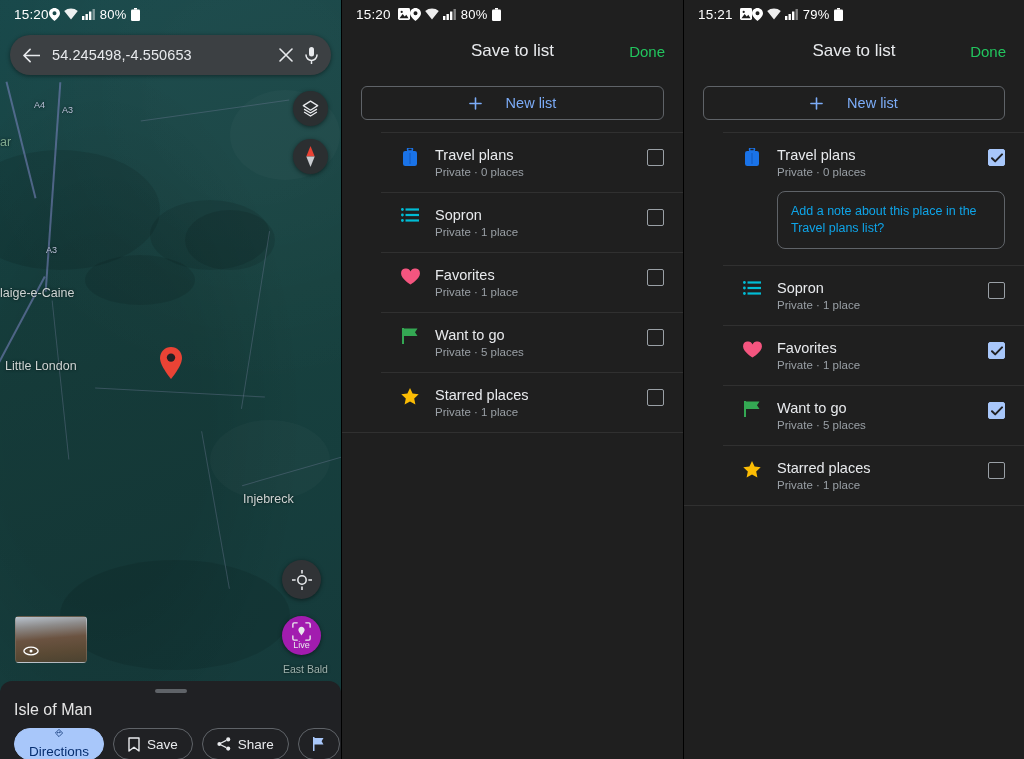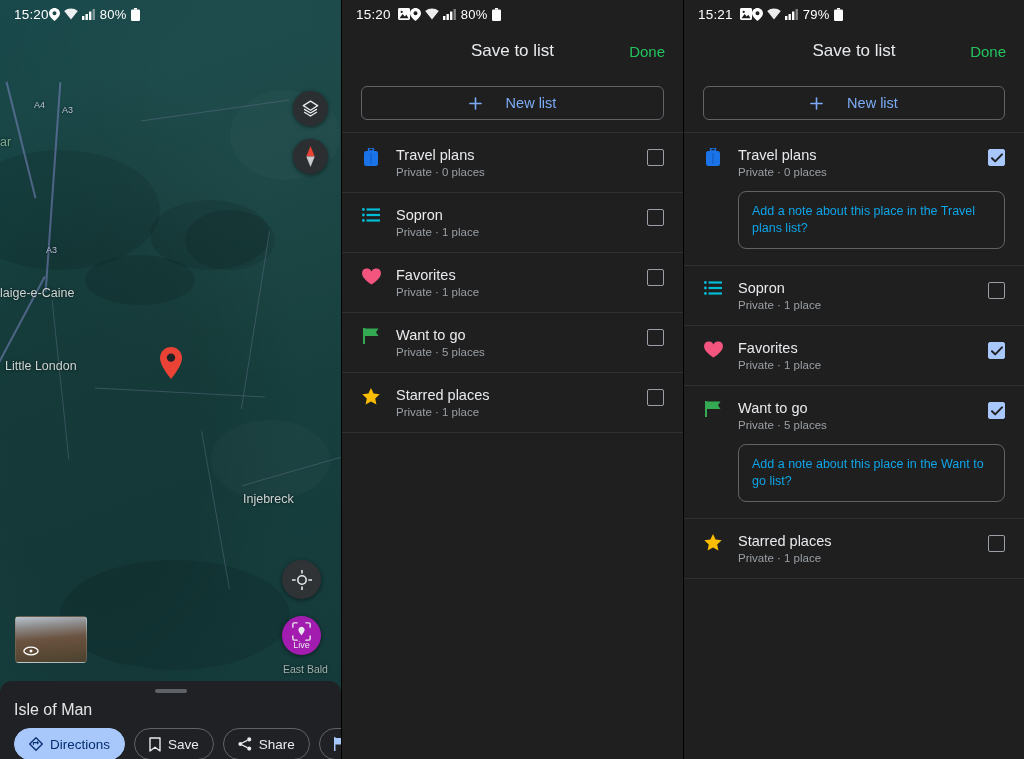--- a/index.html
+++ b/index.html
@@ -55,36 +55,36 @@
 
   .sheet { position:absolute; left:0; right:0; bottom:0; height:78px;
     background:#202124; border-radius:12px 12px 0 0; padding:0 14px; }
   .grabber { width:32px; height:4px; border-radius:2px; background:#5f6368;
     margin:8px auto 0; }
   .sheet-title { color:#e5e5e5; font-size:16px; margin-top:8px; }
   .chips { display:flex; gap:9px; margin-top:9px; }
   .chip { height:32px; border-radius:17px; border:1px solid #5f6368;
     display:flex; align-items:center; gap:7px; padding:0 14px; color:#e8eaed; font-size:13.5px;
     white-space:nowrap; }
-  .chip.primary { background:#a8c7fa; border-color:#a8c7fa; color:#062e6f; }
+  .chip.primary { background:#a8c7fa; border-color:#a8c7fa; color:#062e6f;flex-direction:column; }
 
   
   .panel-list { width:342px; height:759px; background:#1f1f1f; display:flex;
     flex-direction:column; flex:0 0 342px; border-left:1px solid #000; overflow:hidden; }
   .panel-list.p3 { flex:0 0 341px; width:341px; }
   .list-header { height:46px; display:flex; align-items:center; justify-content:center;
     position:relative; }
   .list-header .ttl { color:#e8eaed; font-size:17px; }
   .list-header .done { position:absolute; right:18px; color:#22c55e; font-size:15px; }
   .newlist-wrap { padding:12px 19px 12px; }
   .newlist-btn { height:34px; border:1px solid #5f6368; border-radius:6px;
     display:flex; align-items:center; justify-content:center; gap:24px;
     color:#7cacf8; font-size:14.5px; }
   .rows { flex:1; }
-  .row { border-top:1px solid #303030; padding:13px 19px 14px 19px; }
+  .row { border-top:1px solid #303030; padding:13px 19px 14px 19px;margin-left:39px; }
   .row-main { display:flex; align-items:flex-start; gap:15px; }
   .row-ico { width:20px; display:flex; justify-content:center; padding-top:2px; flex:0 0 20px;}
   .row-txt { flex:1; }
   .row-name { color:#e8eaed; font-size:14.5px; line-height:18px; }
   .row-sub { color:#9aa0a6; font-size:11.5px; margin-top:2px; }
   .cbox { width:17px; height:17px; border:1.6px solid #9aa0a6; border-radius:2px;
     flex:0 0 17px; margin-top:3px; }
   .cbox.checked { background:#a8c7fa; border-color:#a8c7fa;
     display:flex; align-items:center; justify-content:center; }
   .note { margin:13px 0 2px 35px; border:1px solid #5f6368; border-radius:8px;
@@ -146,20 +146,33 @@
             </svg>
         </span>
         <span>80%</span>
         <svg width="9" height="13" viewBox="0 0 9 13">
             <rect x="3" y="0" width="3" height="1.6" fill="#fff"></rect>
             <rect x="0" y="1.6" width="9" height="11.4" rx="1.3" fill="#fff"></rect>
           </svg>
       </div>
     </div>
 
+    <div class="searchbar">
+      <svg width="17" height="15" viewBox="0 0 18 15">
+          <path d="M7.5 14 1 7.5 7.5 1M1.2 7.5H18" stroke="#e8eaed" stroke-width="1.7" fill="none" stroke-linecap="round" stroke-linejoin="round"></path>
+        </svg>
+      <span class="search-text" title="Search here">54.245498,-4.550653</span>
+      <svg width="14" height="14" viewBox="0 0 14 14">
+          <path d="M1 1l12 12M13 1L1 13" stroke="#e8eaed" stroke-width="1.6" stroke-linecap="round"></path>
+        </svg>
+      <svg width="13" height="17" viewBox="0 0 13 17">
+          <rect x="4" y="0" width="5" height="9.5" rx="2.5" fill="#e8eaed"></rect>
+          <path d="M1 8a5.5 5.5 0 0011 0M6.5 13.5V16.5" stroke="#e8eaed" stroke-width="1.5" fill="none" stroke-linecap="round"></path>
+        </svg>
+    </div>
 
     <div class="map-fab fab-layers">
       <svg width="17" height="17" viewBox="0 0 18 18">
           <path d="M9 1.2 16.6 6 9 10.8 1.4 6z" fill="none" stroke="#e8eaed" stroke-width="1.4" stroke-linejoin="round"></path>
           <path d="M2.2 9.6 9 13.8l6.8-4.2" fill="none" stroke="#e8eaed" stroke-width="1.4" stroke-linejoin="round"></path>
           <path d="M2.2 12.7 9 16.9l6.8-4.2" fill="none" stroke="#e8eaed" stroke-width="1.4" stroke-linejoin="round"></path>
         </svg>
     </div>
     <div class="map-fab fab-compass">
       <svg width="15" height="21" viewBox="0 0 14 20">
@@ -482,21 +495,20 @@
           <span class="row-txt">
             <div class="row-name">Want to go</div>
             <div class="row-sub">Private · 5 places</div>
           </span>
           <span class="cbox checked">
             <svg width="12" height="10" viewBox="0 0 12 10">
                 <path d="M1 5.2 4.2 8.4 11 1.4" stroke="#202124" stroke-width="2" fill="none" stroke-linecap="round" stroke-linejoin="round"></path>
               </svg>
           </span>
         </div>
-        <div class="note">Add a note about this place in the Want to go list?</div>
       </div>
 
       <div class="row">
         <div class="row-main">
           <span class="row-ico">
             <svg width="18" height="17" viewBox="0 0 18 17">
                 <path d="M9 0l2.6 5.6 6.1.7-4.5 4.2 1.2 6-5.4-3-5.4 3 1.2-6L.3 6.3l6.1-.7z" fill="#fbbc04"></path>
               </svg>
           </span>
           <span class="row-txt">

